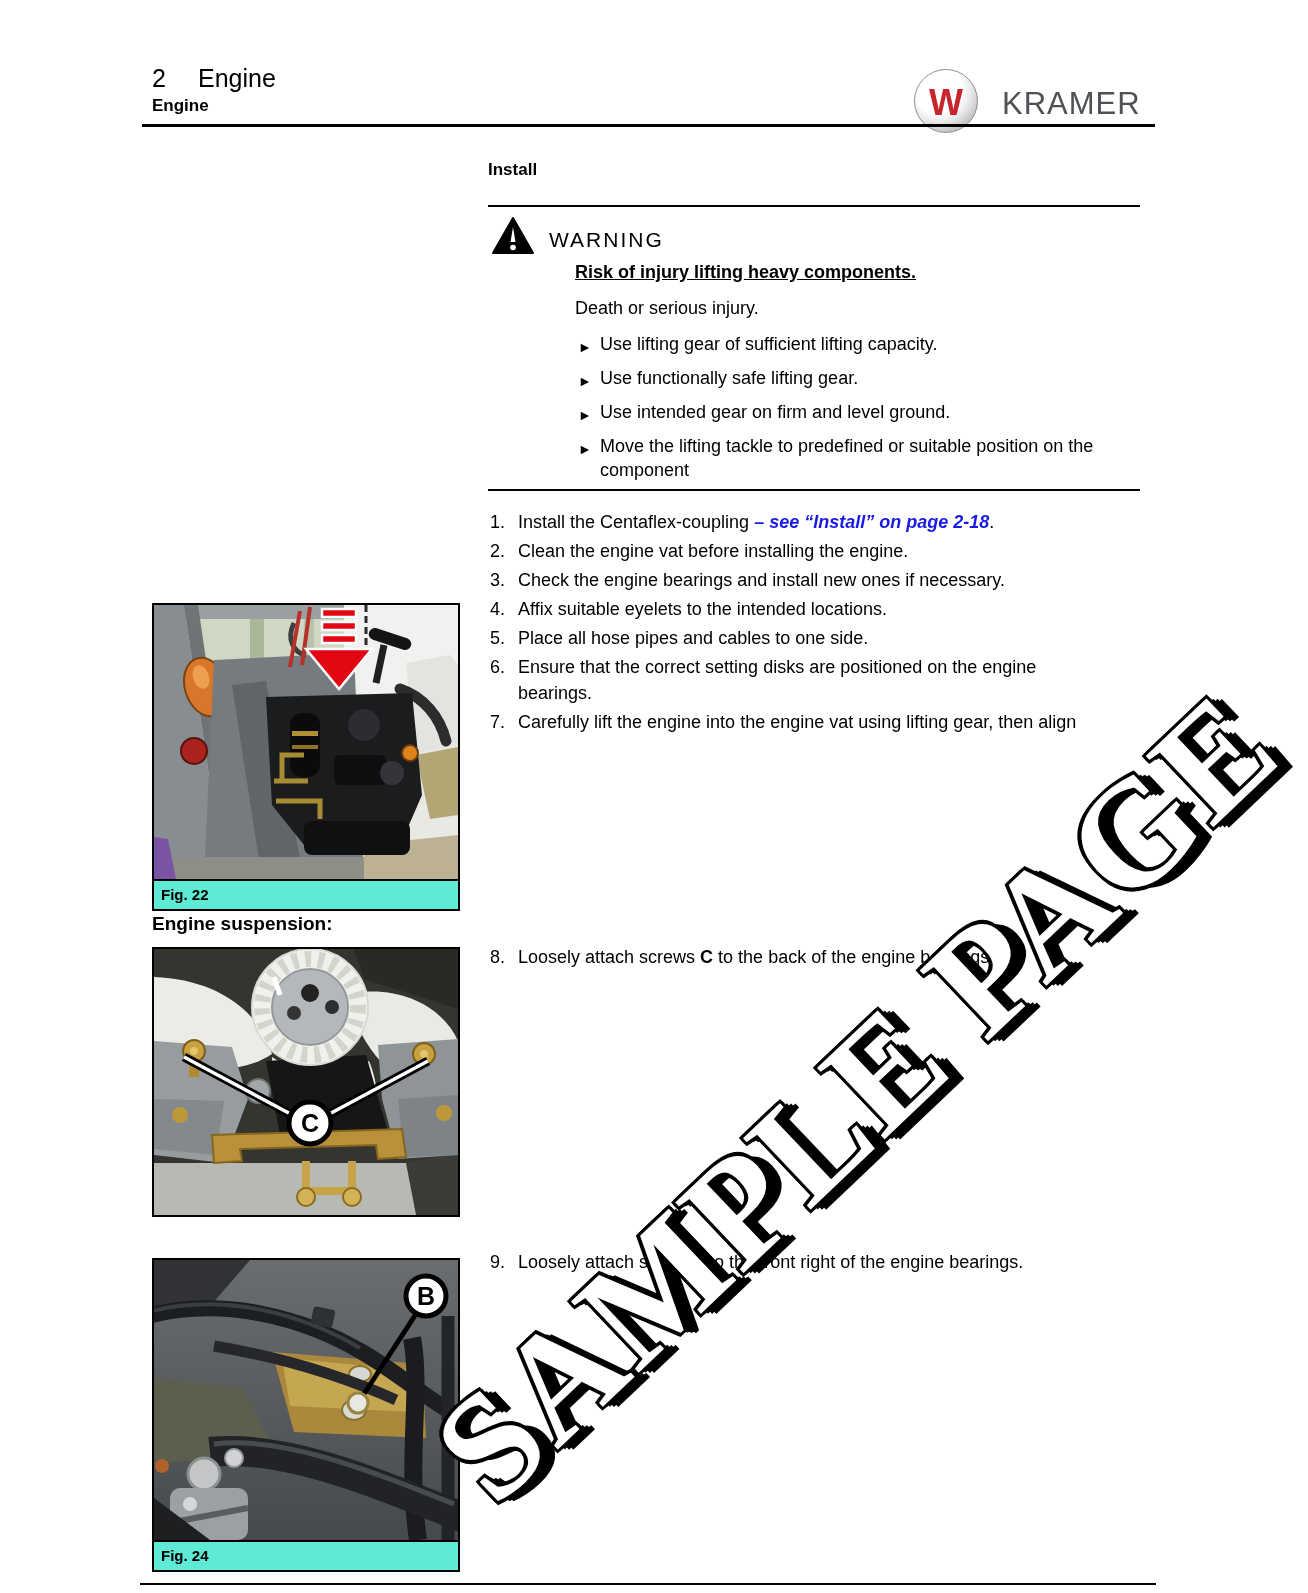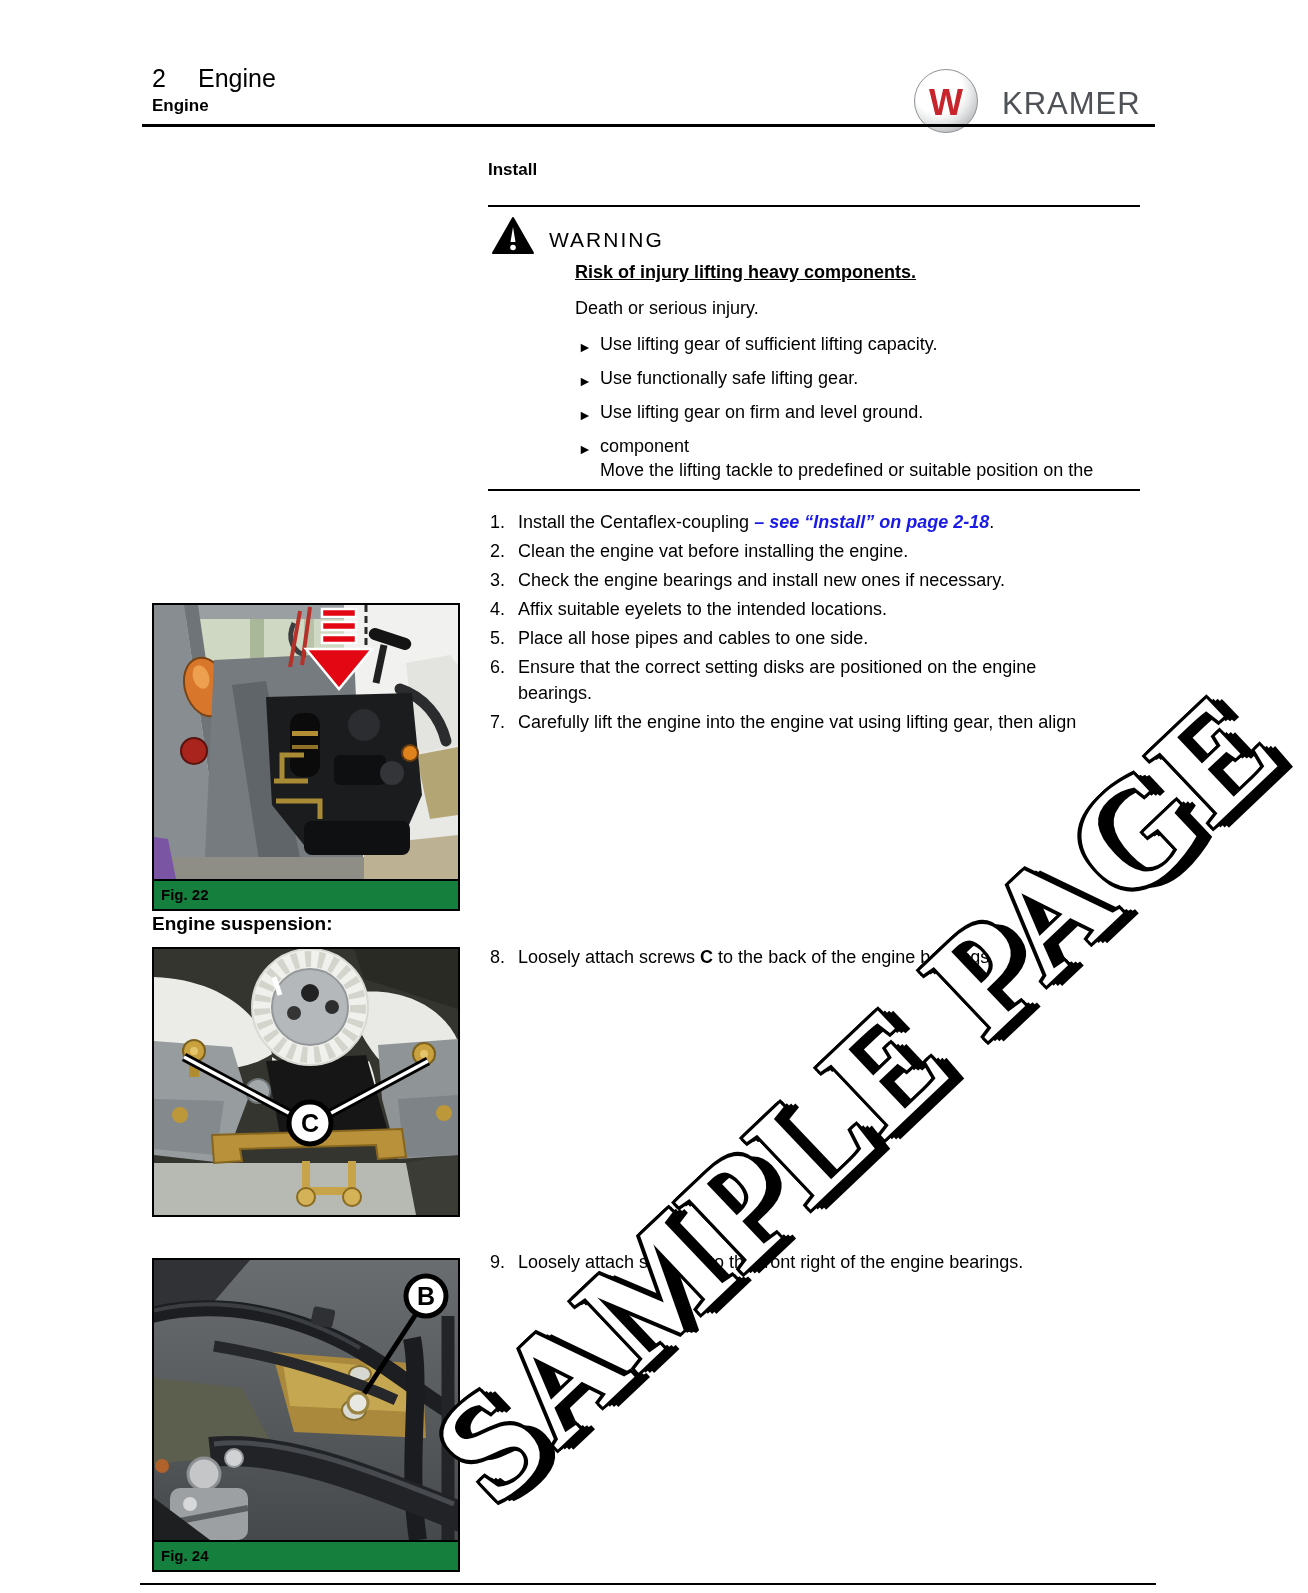--- a/index.html
+++ b/index.html
@@ -31,21 +31,21 @@
   .steps{left:490px;top:509px;width:652px;}
   .step{display:flex;margin-bottom:3px;font-size:18px;line-height:26px;}
   .step-num{width:28px;flex:none;}
   .step-text{flex:1;}
   .xref{color:#1a1ae6;font-style:italic;font-weight:bold;text-decoration:none;}
   .step8{left:490px;top:944px;width:700px;}
   .step9{left:490px;top:1249px;width:700px;}
   b.keyletter{font-weight:bold;}
 
   
-  .figure{position:absolute;border:2px solid #000;background:#15803d;width:304px;}
+  .figure{position:absolute;border:2px solid #000;background:#5eead4;width:304px;}
   .figure svg{display:block;}
   .fig-caption{border-top:2px solid #000;font-size:15px;font-weight:bold;
                padding:4px 0 4px 7px;line-height:20px;}
   .fig22{left:152px;top:603px;}
   .suspension{left:152px;top:913px;font-size:19px;font-weight:bold;}
   .fig23{left:152px;top:947px;}
   .fig24{left:152px;top:1258px;}
 
   
   .rule-header{left:142px;top:124px;width:1013px;height:3px;}
@@ -93,27 +93,27 @@
   <div class="bullet-row">
     <span class="bullet-marker">►</span>
     <span>Use lifting gear of sufficient lifting capacity.</span>
   </div>
   <div class="bullet-row">
     <span class="bullet-marker">►</span>
     <span>Use functionally safe lifting gear.</span>
   </div>
   <div class="bullet-row">
     <span class="bullet-marker">►</span>
-    <span>Use lifting gear on firm and level ground.</span>
+    <span>Use intended gear on firm and level ground.</span>
   </div>
   <div class="bullet-row">
     <span class="bullet-marker">►</span>
     <span>
+      <span style="display:block">Move the lifting tackle to predefined or suitable position on the</span>
       <span style="display:block">component</span>
-      <span style="display:block">Move the lifting tackle to predefined or suitable position on the</span>
     </span>
   </div>
 </div>
 <div class="rule rule-b"></div>
 
 <div class="abs steps">
   <div class="step">
     <span class="step-num">1.</span>
     <span class="step-text"><span>Install the Centaflex-coupling </span><a class="xref" href="#">– see “Install” on page 2-18</a><span>.</span></span>
   </div>

